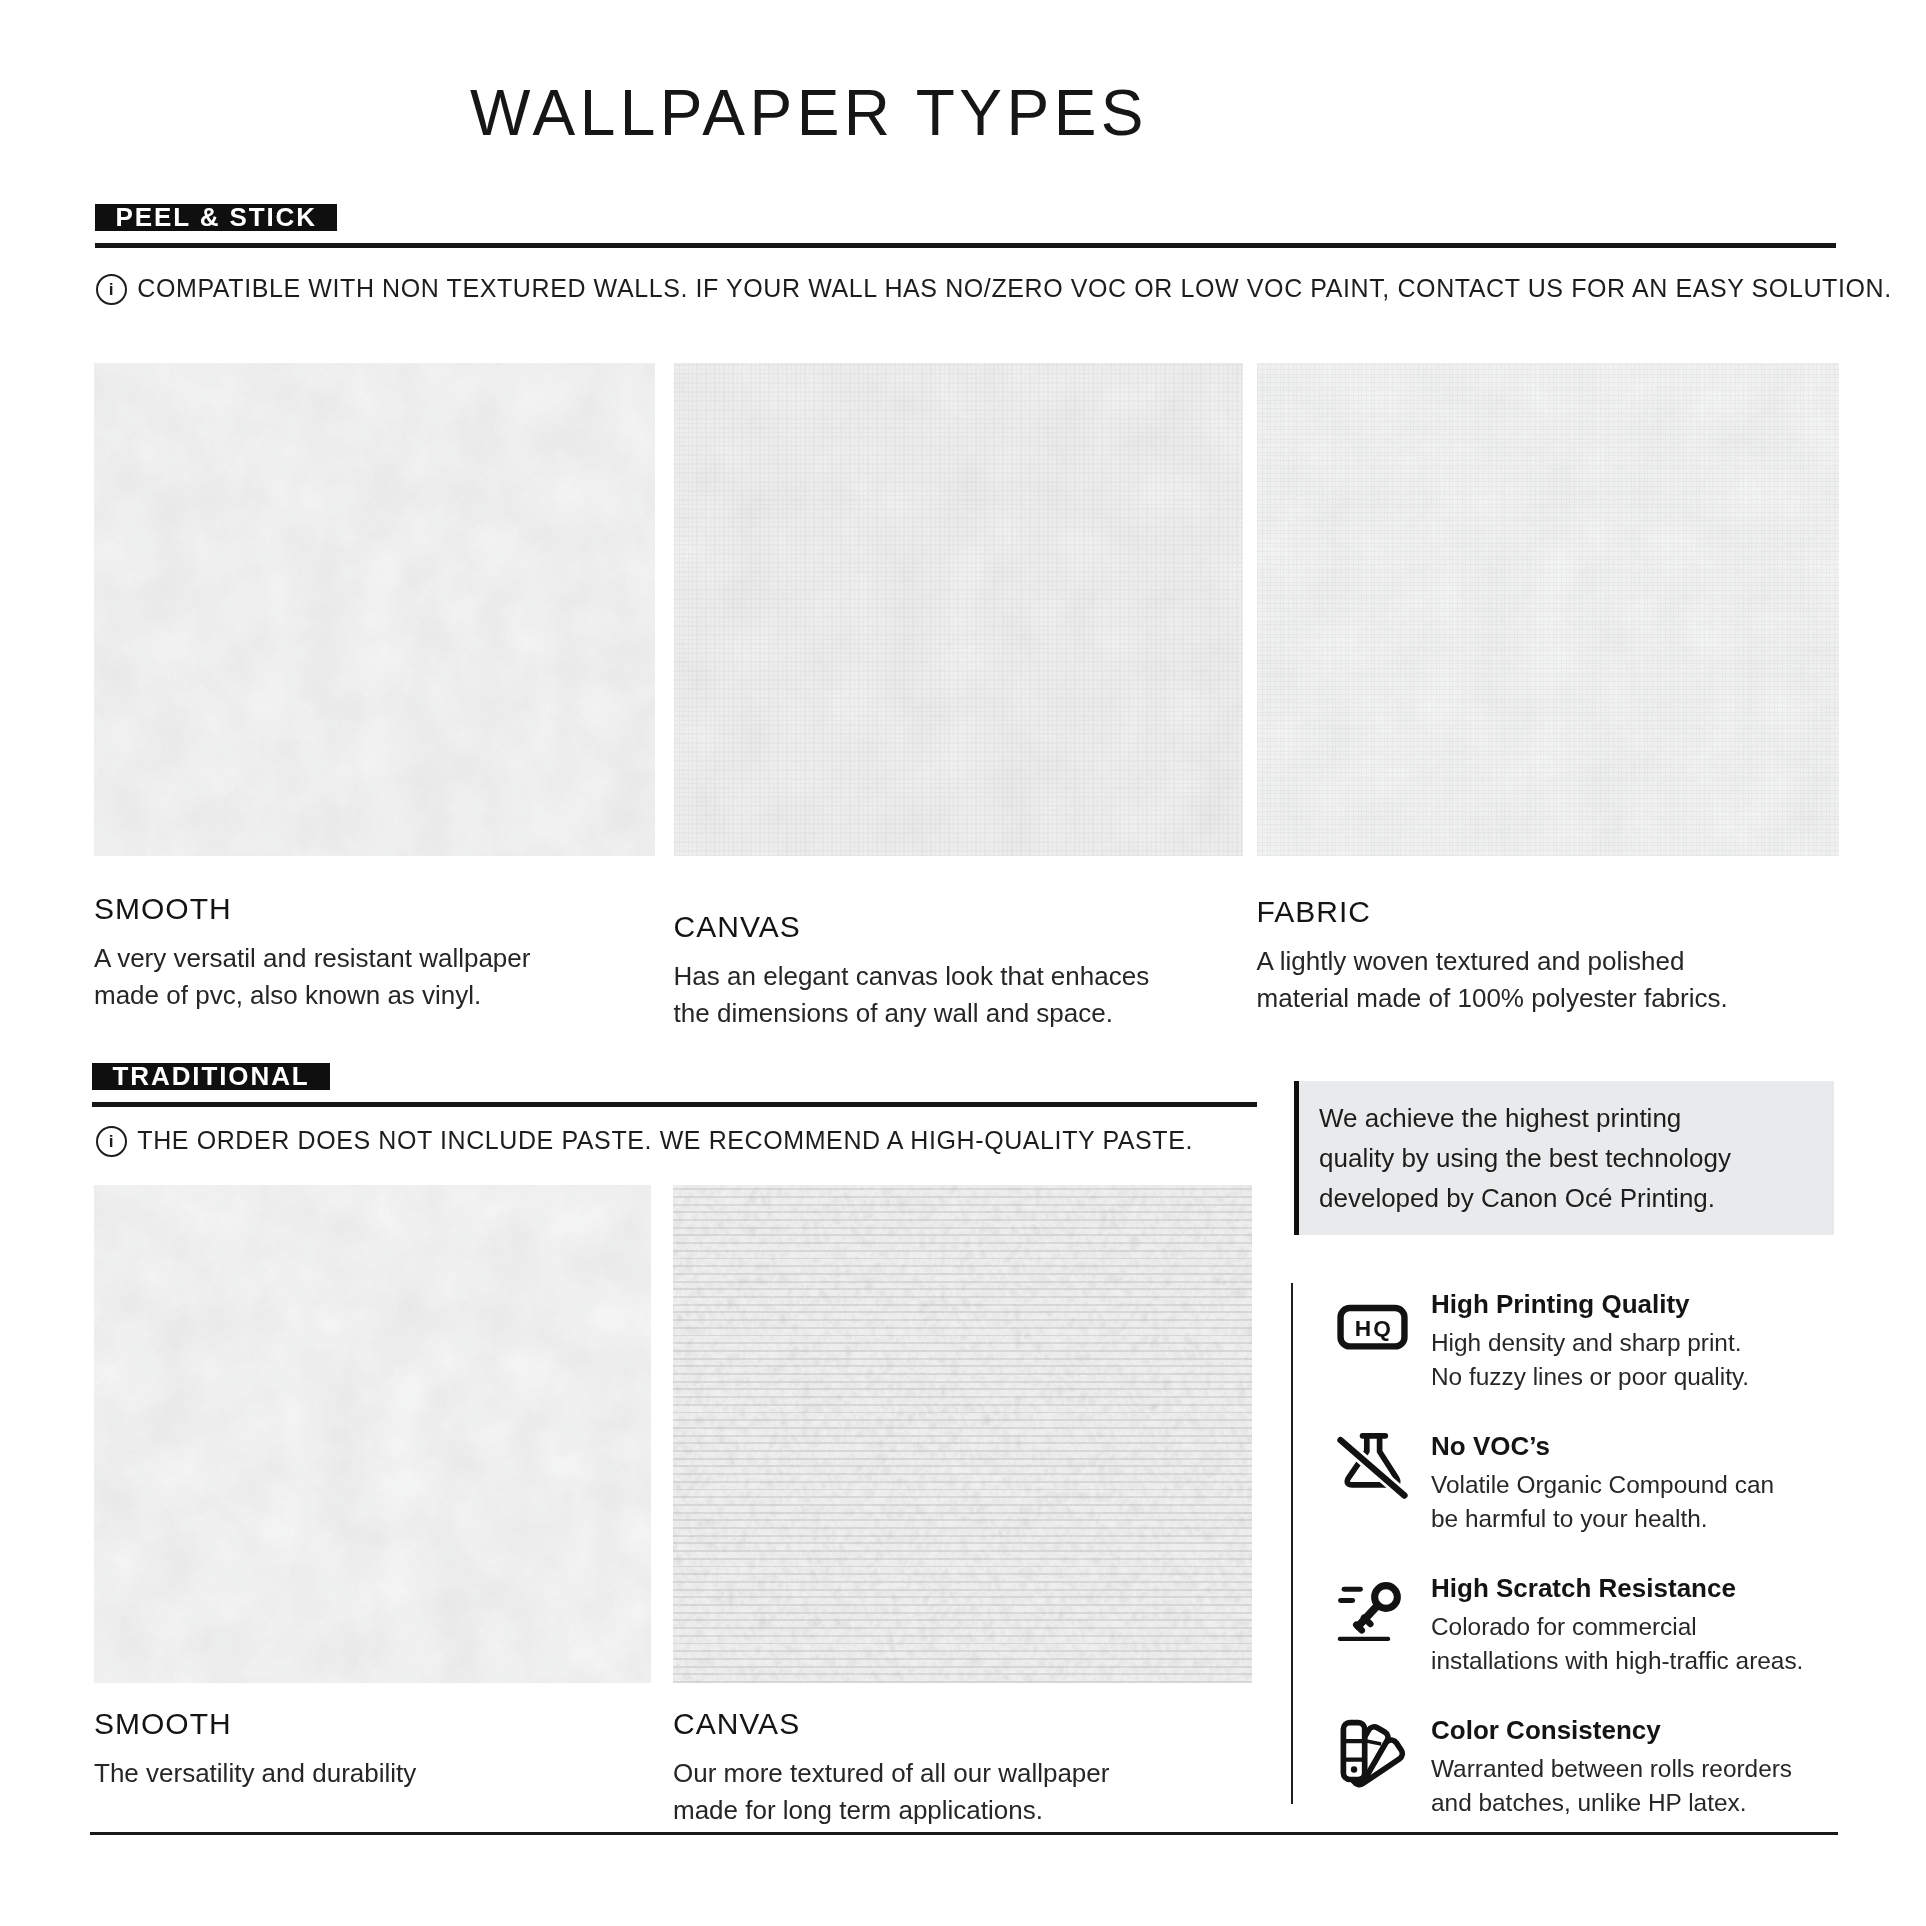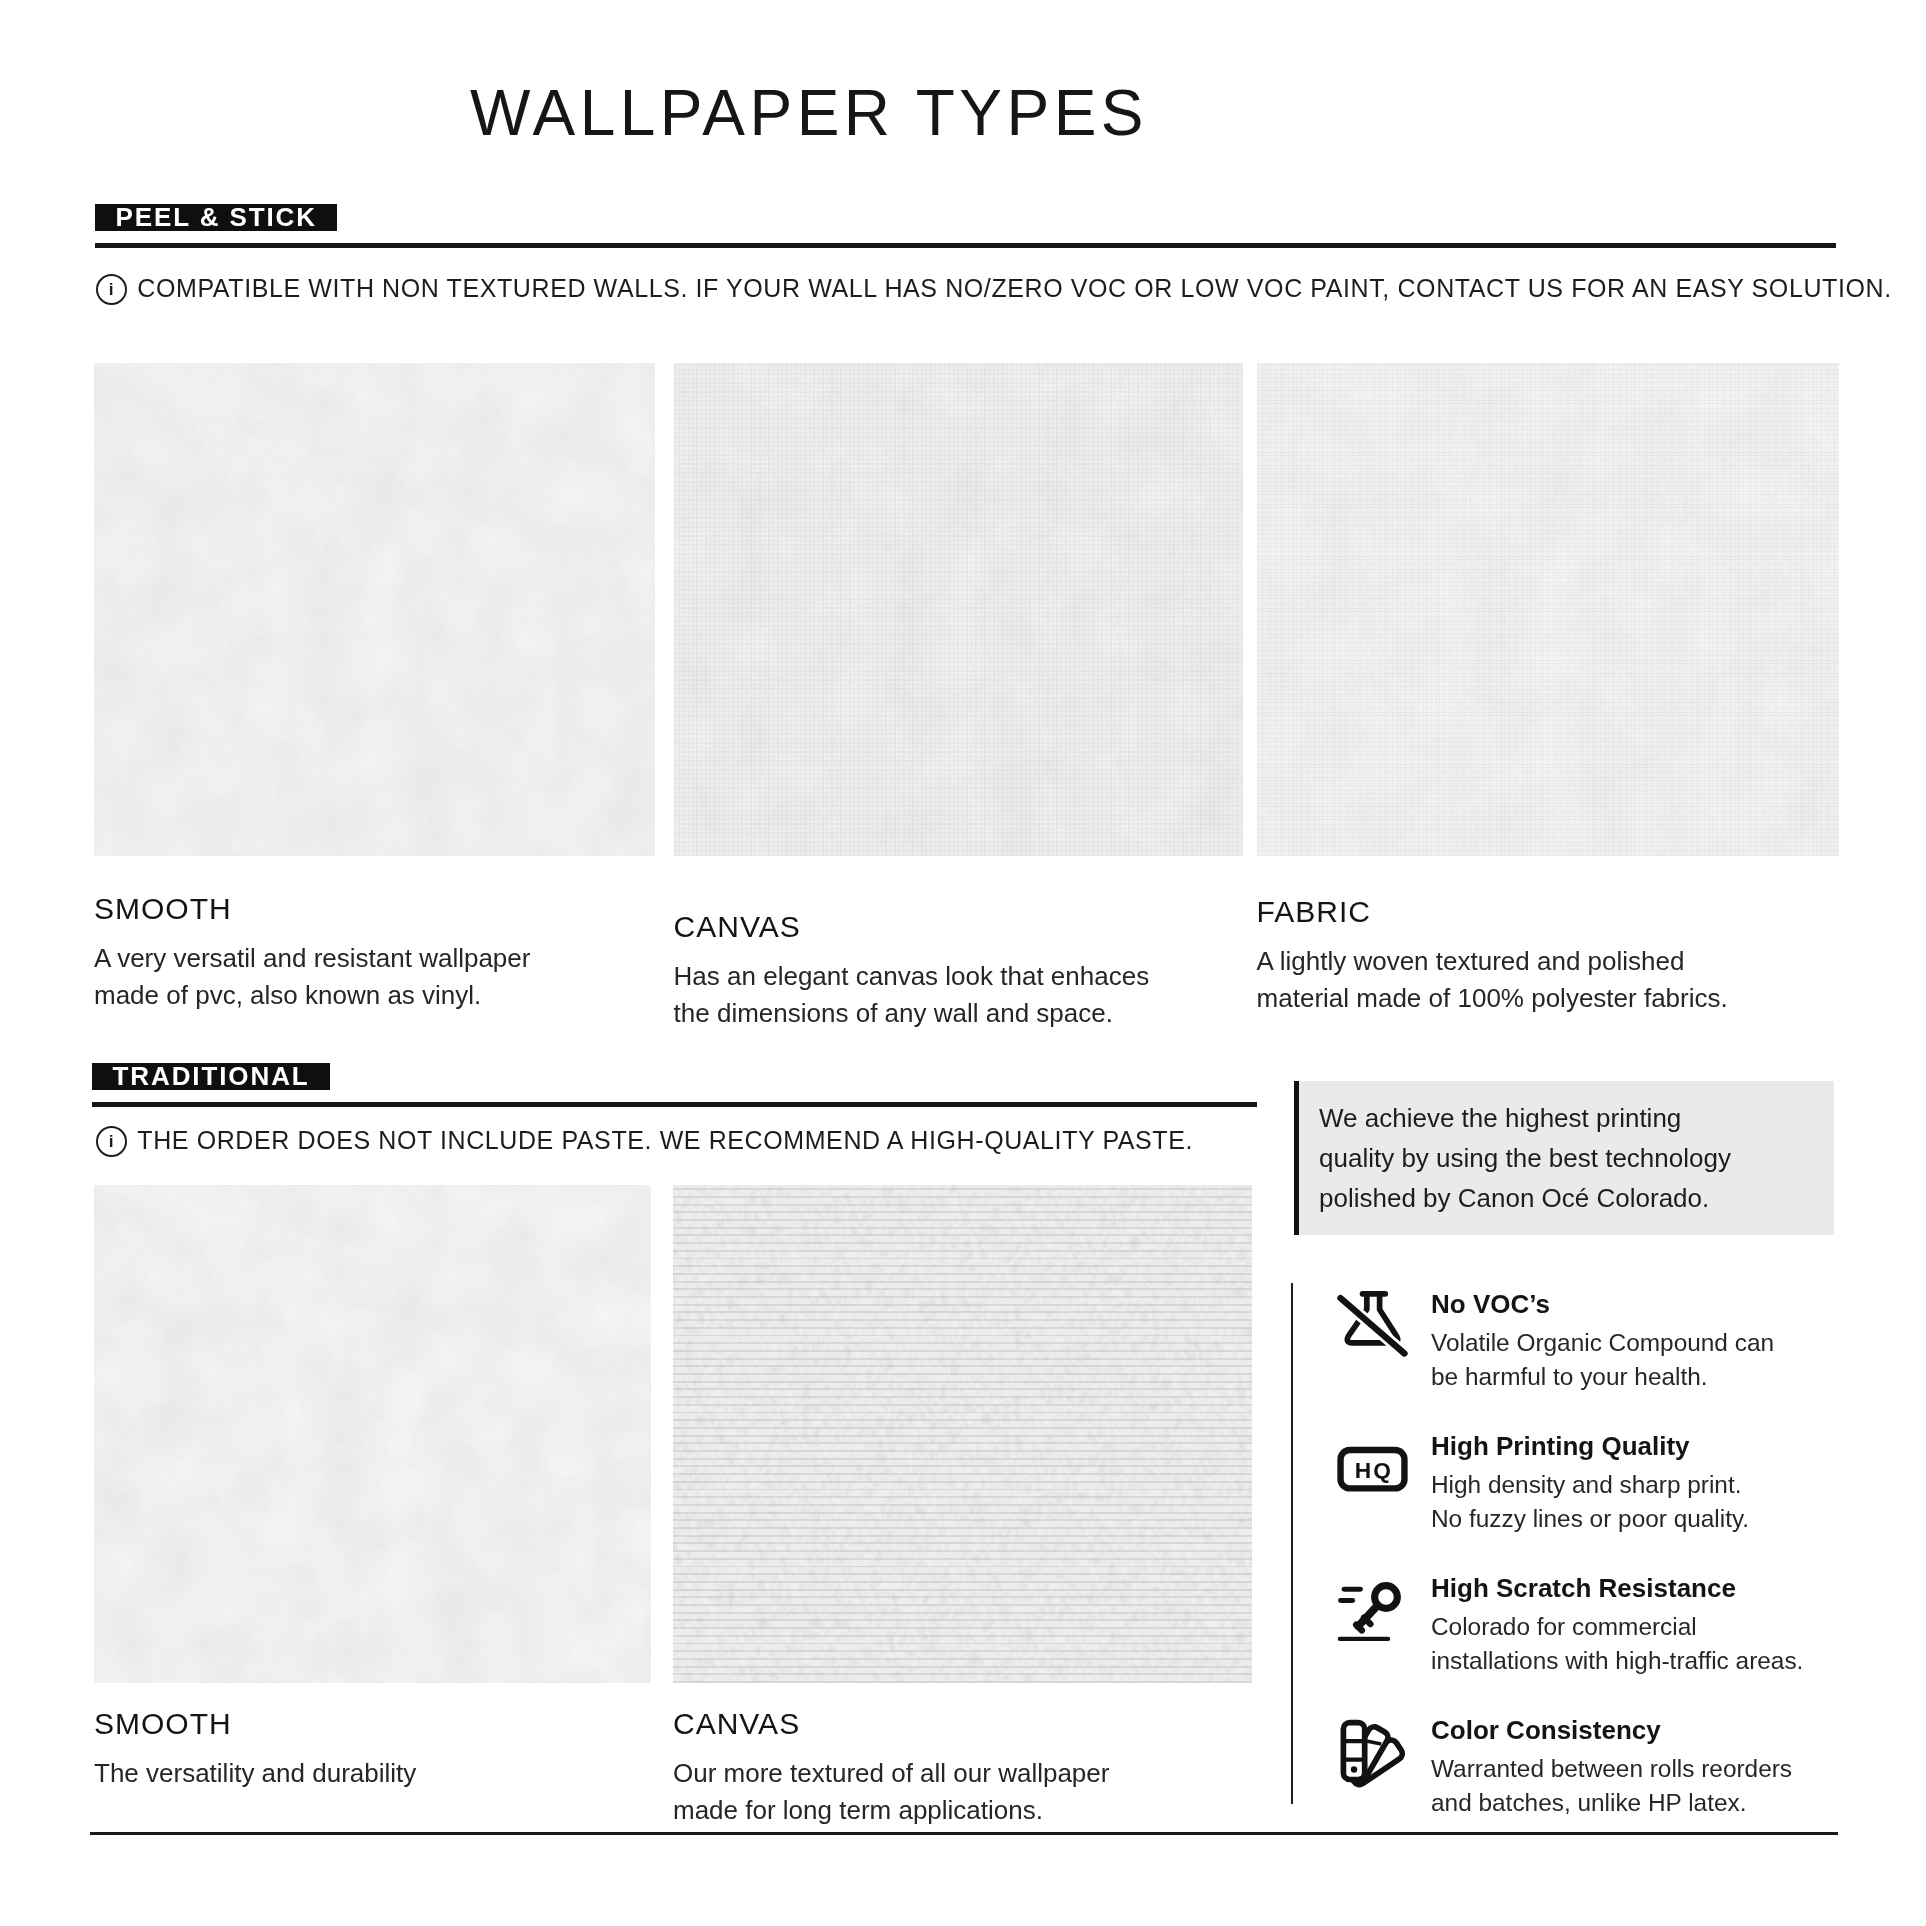--- a/index.html
+++ b/index.html
@@ -234,54 +234,54 @@
           <span>made for long term applications.</span>
         </p>
       </div>
     </div>
   </div>
 
   <div id="qbar"></div>
   <div id="qbox">
     <span>We achieve the highest printing</span>
     <span>quality by using the best technology</span>
-    <span>polished by Canon Océ Colorado.</span>
+    <span>developed by Canon Océ Printing.</span>
   </div>
 
   <div id="feat-vline"></div>
   <div id="features">
+
+    <div class="feature">
+      <svg class="f-icon" viewBox="0 0 100 100">
+        <rect x="5" y="24" width="90" height="54" rx="13" fill="none" stroke="#121212" stroke-width="9"></rect>
+        <text x="52" y="63" text-anchor="middle" font-family="Liberation Sans, sans-serif" font-weight="bold" font-size="32" letter-spacing="3" fill="#121212">HQ</text>
+      </svg>
+      <div>
+        <div class="f-title">High Printing Quality</div>
+        <div class="f-desc">
+          <span>High density and sharp print.</span>
+          <span>No fuzzy lines or poor quality.</span>
+        </div>
+      </div>
+    </div>
 
     <div class="feature">
       <svg class="f-icon" viewBox="0 0 100 100">
         <g fill="none" stroke="#121212" stroke-width="8" stroke-linejoin="round" stroke-linecap="round">
           <path d="M36 4 H68"></path>
           <path d="M42 5 V26 L17 62 q-7 11 5 11 H78 q12 0 5 -11 L60 26 V5"></path>
         </g>
         <path d="M5 10 L95 88" stroke="#ffffff" stroke-width="17" stroke-linecap="round" fill="none"></path>
         <path d="M5 10 L95 88" stroke="#121212" stroke-width="9" stroke-linecap="round" fill="none"></path>
       </svg>
       <div>
         <div class="f-title">No VOC’s</div>
         <div class="f-desc">
           <span>Volatile Organic Compound can</span>
           <span>be harmful to your health.</span>
-        </div>
-      </div>
-    </div>
-
-    <div class="feature">
-      <svg class="f-icon" viewBox="0 0 100 100">
-        <rect x="5" y="24" width="90" height="54" rx="13" fill="none" stroke="#121212" stroke-width="9"></rect>
-        <text x="52" y="63" text-anchor="middle" font-family="Liberation Sans, sans-serif" font-weight="bold" font-size="32" letter-spacing="3" fill="#121212">HQ</text>
-      </svg>
-      <div>
-        <div class="f-title">High Printing Quality</div>
-        <div class="f-desc">
-          <span>High density and sharp print.</span>
-          <span>No fuzzy lines or poor quality.</span>
         </div>
       </div>
     </div>
 
     <div class="feature">
       <svg class="f-icon" viewBox="0 0 100 100">
         <g fill="none" stroke="#121212" stroke-linecap="round">
           <circle cx="69" cy="31" r="16" stroke-width="10"></circle>
           <path d="M57 43 L30 72" stroke-width="11"></path>
           <path d="M38 60 l9 9" stroke-width="9"></path>

